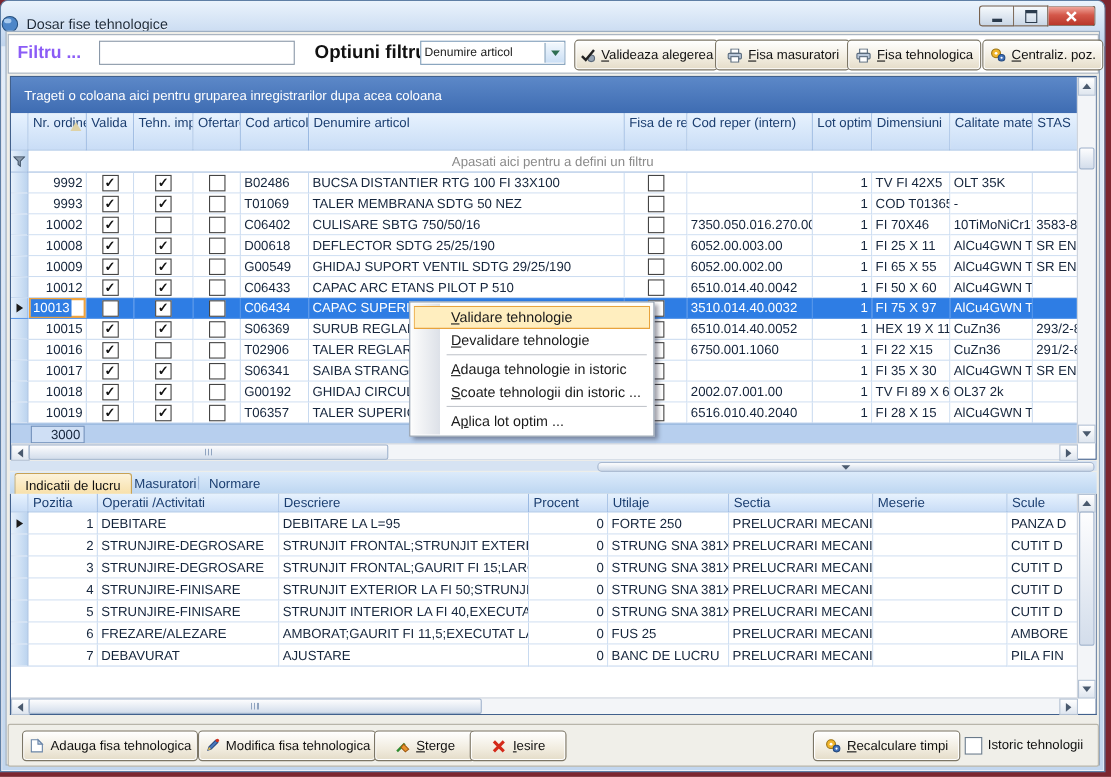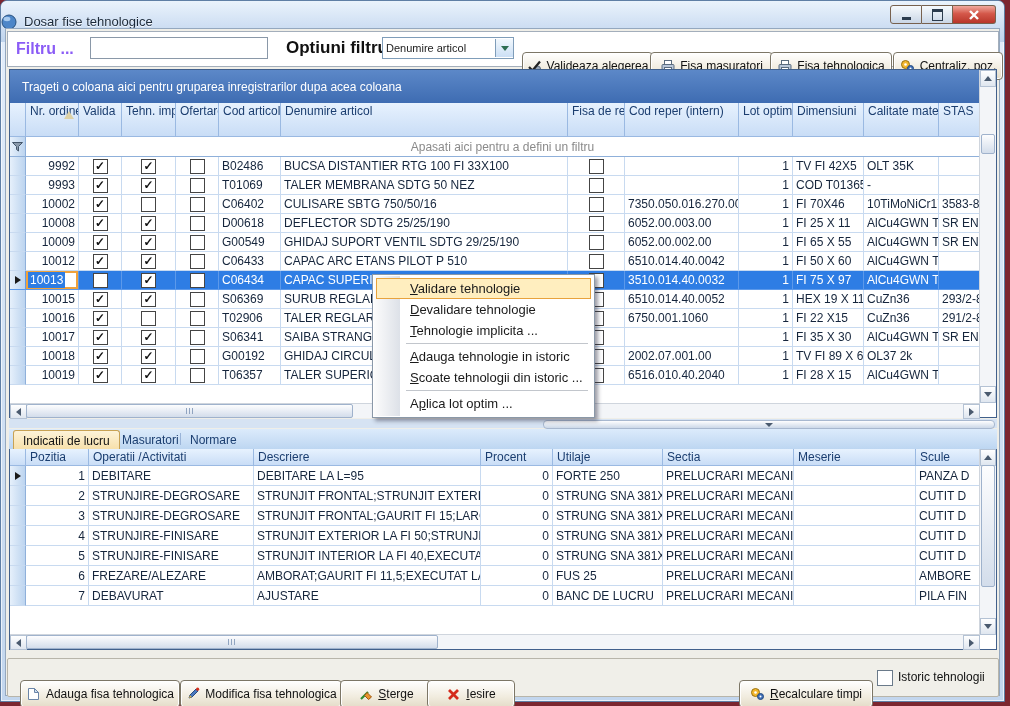--- a/index.html
+++ b/index.html
@@ -26,21 +26,21 @@
   .toolbar{position:absolute;left:6px;top:30px;width:990px;height:34px;background:#ffffff;border:1px solid #a3aebb;}
   .lbl-filtru{position:absolute;left:8px;top:8px;font-size:16px;font-weight:bold;color:#8b5cf6;}
   .filter-input{position:absolute;left:82px;top:5px;width:170px;height:20px;border:1px solid #8a98a8;background:#fff;font-size:12px;padding:0 3px;}
   .lbl-optiuni{position:absolute;left:278px;top:6px;font-size:17px;font-weight:bold;color:#111;}
   .combo{position:absolute;left:374px;top:5px;width:130px;height:20px;border:1px solid #7f9db9;background:#fff;display:flex;align-items:center;}
   .combo .val{flex:1;font-size:11px;color:#222;padding-left:3px;white-space:nowrap;overflow:hidden;}
   .combo .dbtn{width:17px;height:18px;border-left:1px solid #7f9db9;background:linear-gradient(#f2f8fd,#cbdff5);display:flex;align-items:center;justify-content:center;}
   .combo .dbtn i{width:0;height:0;border-left:4px solid transparent;border-right:4px solid transparent;border-top:5px solid #2e6e52;}
   .xpbtn{position:absolute;top:4px;height:26px;border:1px solid #7c7666;border-radius:4px;
     background:linear-gradient(#ffffff,#f1ecdf 60%,#e4dcc8);box-shadow:inset 0 0 0 1px #fff;
-    display:flex;align-items:center;justify-content:center;font-size:12px;color:#111;gap:5px;padding:0 4px;white-space:nowrap;margin-top:16px;}
+    display:flex;align-items:center;justify-content:center;font-size:12px;color:#111;gap:5px;padding:0 4px;white-space:nowrap;}
   .u{text-decoration:underline;}
   .ico{display:inline-flex;width:15px;height:14px;align-items:center;justify-content:center;flex:0 0 auto;}
   
   .gridpanel{position:absolute;background:#fff;border:1px solid #41608c;}
   .grid-cols{display:grid;grid-template-columns:16px 53px 43px 54px 43px 62px 287px 57px 114px 54px 71px 75px 41px;}
   .grid2-cols{display:grid;grid-template-columns:16px 63px 165px 227px 72px 110px 131px 122px 64px;}
   .gheader .cell{background:linear-gradient(#e7f2fe,#c9ddf6);border-right:1px solid #9ab9e2;border-bottom:1px solid #9ab9e2;
     color:#1b3e70;font-size:12px;line-height:13px;padding:2px 3px 0 4px;overflow:hidden;position:relative;}
   .gheader .cell.indh{padding:2px;}
   .cell{overflow:hidden;white-space:nowrap;}
@@ -522,20 +522,25 @@
               <span class="cb"></span>
             </div>
             <div class="cell">6516.010.40.2040</div>
             <div class="cell num">1</div>
             <div class="cell">FI 28 X 15</div>
             <div class="cell">AlCu4GWN TB</div>
             <div class="cell"></div>
           </div>
         </div>
 
+      <div class="footerrow">
+        <div></div>
+        <div class="countbox">3000</div>
+        <div></div>
+      </div>
 
       <div class="hscroll" style="top:333px;width:970px;">
         <div class="sbtn" style="left:0;top:0;width:15px;height:13px;">
             <span class="tri-lf"></span>
           </div>
         <div class="thumb hthumb" style="left:16px;top:0;width:325px;height:12px;"></div>
         <div class="sbtn" style="right:0;top:0;width:15px;height:13px;">
             <span class="tri-rt"></span>
           </div>
       </div>
@@ -679,23 +684,20 @@
     </div>
 
     <div class="ctxmenu">
       <div class="gutter"></div>
       <div class="menu-item hl">
           <span><span></span><span class="u">V</span><span>alidare tehnologie</span></span>
         </div>
       <div class="menu-item">
           <span><span></span><span class="u">D</span><span>evalidare tehnologie</span></span>
         </div>
-      <div class="menu-item">
-          <span><span></span><span class="u">T</span><span>ehnologie implicita ...</span></span>
-        </div>
       <div class="menu-sep"></div>
       <div class="menu-item">
           <span><span></span><span class="u">A</span><span>dauga tehnologie in istoric</span></span>
         </div>
       <div class="menu-item">
           <span><span></span><span class="u">S</span><span>coate tehnologii din istoric ...</span></span>
         </div>
       <div class="menu-sep"></div>
       <div class="menu-item">
           <span><span>A</span><span class="u">p</span><span>lica lot optim ...</span></span>

